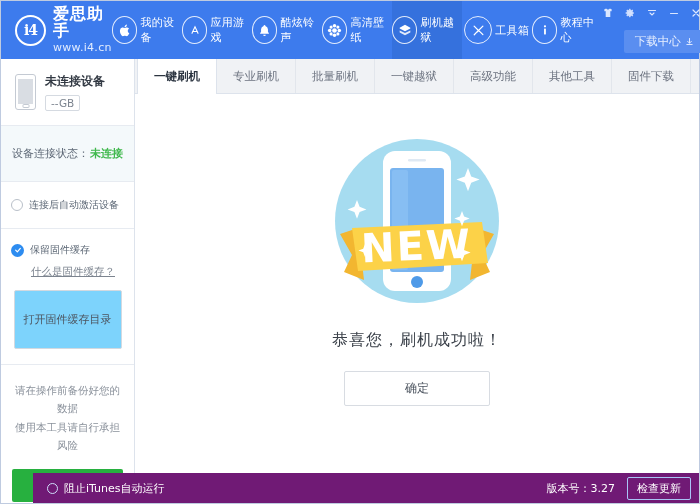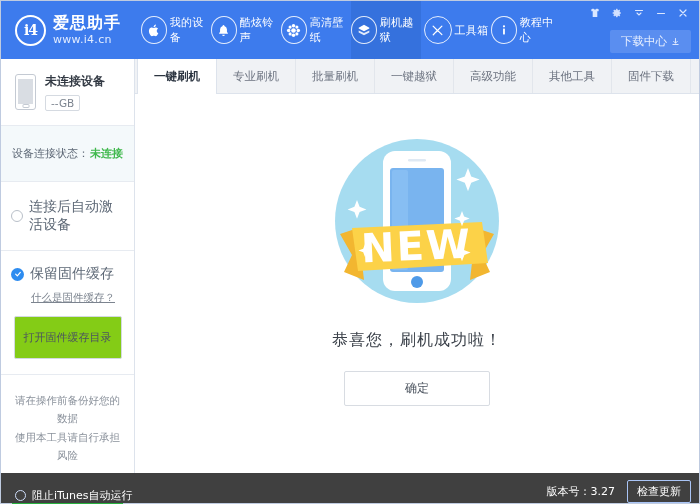--- a/index.html
+++ b/index.html
@@ -155,37 +155,37 @@
   .radio-o {
     width: 12px; height: 12px; border: 1px solid #b9c0c9;
     border-radius: 50%; background: #fff; flex: 0 0 auto;
   }
   .chk-on {
     width: 13px; height: 13px; border-radius: 50%;
     background: #2d8cf0; flex: 0 0 auto;
     display: flex; align-items: center; justify-content: center;
   }
   .chk-on svg { display: block; }
-  .opt-lbl { font-size: 14px; color: #5d6876; }
+  .opt-lbl { font-size: 10px; color: #5d6876; }
 
   .sb-cache {
     padding: 14px 10px 15px 10px;
     border-bottom: 1px solid #e7ebf1;
     display: flex; flex-direction: column; align-items: flex-start;
   }
   .cache-row { display: flex; align-items: center; gap: 6px; }
   .cache-link {
     font-size: 10.5px; color: #7c848f; text-decoration: underline;
     margin: 8px 0 0 20px; cursor: pointer;
   }
   .cache-btn {
     margin-top: 11px; align-self: center;
     font-size: 11px; color: #4c545f;
-    border: 1px solid #d3d9e0; background: #84cc16;
-    border-radius: 2px; padding: 13px 9px; cursor: pointer;
+    border: 1px solid #d3d9e0; background: #7dd3fc;
+    border-radius: 2px; padding: 21px 9px; cursor: pointer;
   }
 
   .sb-warn { padding: 16px 10px 0 10px; }
   .warn-line {
     font-size: 10.5px; color: #8a919b; line-height: 1.75; text-align: center;
   }
   .backup-btn {
     margin: 14px 11px 0 11px;
     background: #27b03f; color: #ffffff;
     font-size: 12px; text-align: center;
@@ -228,23 +228,24 @@
   .ok-btn {
     margin-top: 20px;
     border: 1px solid #d8dce2; background: #ffffff;
     font-size: 12px; color: #4c545f;
     padding: 8px 60px; border-radius: 2px; cursor: pointer;
   }
 
   
   .footer {
     height: 30px; flex: 0 0 30px;
-    background: #404040;
-    display: flex; align-items: flex-end;
+    background: #701a75;
+    display: flex; align-items: center;
     padding: 0 8px 0 14px;
+    margin-left: 32px;
   }
   .foot-left { display: flex; align-items: center; gap: 6px; }
   .radio-w {
     width: 11px; height: 11px;
     border: 1px solid #cfdefb; border-radius: 50%;
     background: transparent; flex: 0 0 auto;
   }
   .foot-lbl { color: #ffffff; font-size: 11px; }
   .foot-right { margin-left: auto; display: flex; align-items: center; gap: 12px; }
   .ver { color: #ffffff; font-size: 11px; }
@@ -272,20 +273,29 @@
 
       <div class="nav-item">
         <div class="nav-ico">
           <svg width="15" height="15" viewBox="0 0 24 24" fill="#fff">
               <path d="M17.2 12.7c0-2.4 1.9-3.5 2-3.6-1.1-1.6-2.8-1.8-3.4-1.9-1.5-.1-2.8.9-3.6.9-.7 0-1.8-.8-3-.8-1.6 0-3 .9-3.8 2.3-1.6 2.8-.4 7 1.2 9.3.8 1.1 1.7 2.4 2.9 2.3 1.2 0 1.6-.7 3-.7s1.8.7 3 .7c1.3 0 2.1-1.1 2.8-2.3.9-1.3 1.3-2.6 1.3-2.7 0 0-2.4-.9-2.4-3.5zM14.9 5.5c.6-.8 1.1-1.9 1-3-.9 0-2.1.6-2.8 1.4-.6.7-1.2 1.8-1 2.9 1 .1 2.1-.5 2.8-1.3z"></path>
             </svg>
         </div>
         <div class="nav-label">我的设备</div>
       </div>
 
+      <div class="nav-item">
+        <div class="nav-ico">
+          <svg width="16" height="16" viewBox="0 0 24 24" fill="none" stroke="#fff" stroke-width="1.6" stroke-linecap="round">
+              <path d="M7.5 17 12 7.2 16.5 17"></path>
+              <path d="M9.3 14.2h5.4"></path>
+            </svg>
+        </div>
+        <div class="nav-label">应用游戏</div>
+      </div>
 
       <div class="nav-item">
         <div class="nav-ico">
           <svg width="15" height="15" viewBox="0 0 24 24" fill="#fff">
               <path d="M12 3a1.4 1.4 0 0 1 1.4 1.4v.5A5.6 5.6 0 0 1 17.5 10v4l1.5 2.2v1H5v-1L6.5 14v-4a5.6 5.6 0 0 1 4.1-5.1v-.5A1.4 1.4 0 0 1 12 3zM9.9 18.6h4.2a2.1 2.1 0 0 1-4.2 0z"></path>
             </svg>
         </div>
         <div class="nav-label">酷炫铃声</div>
       </div>
 

